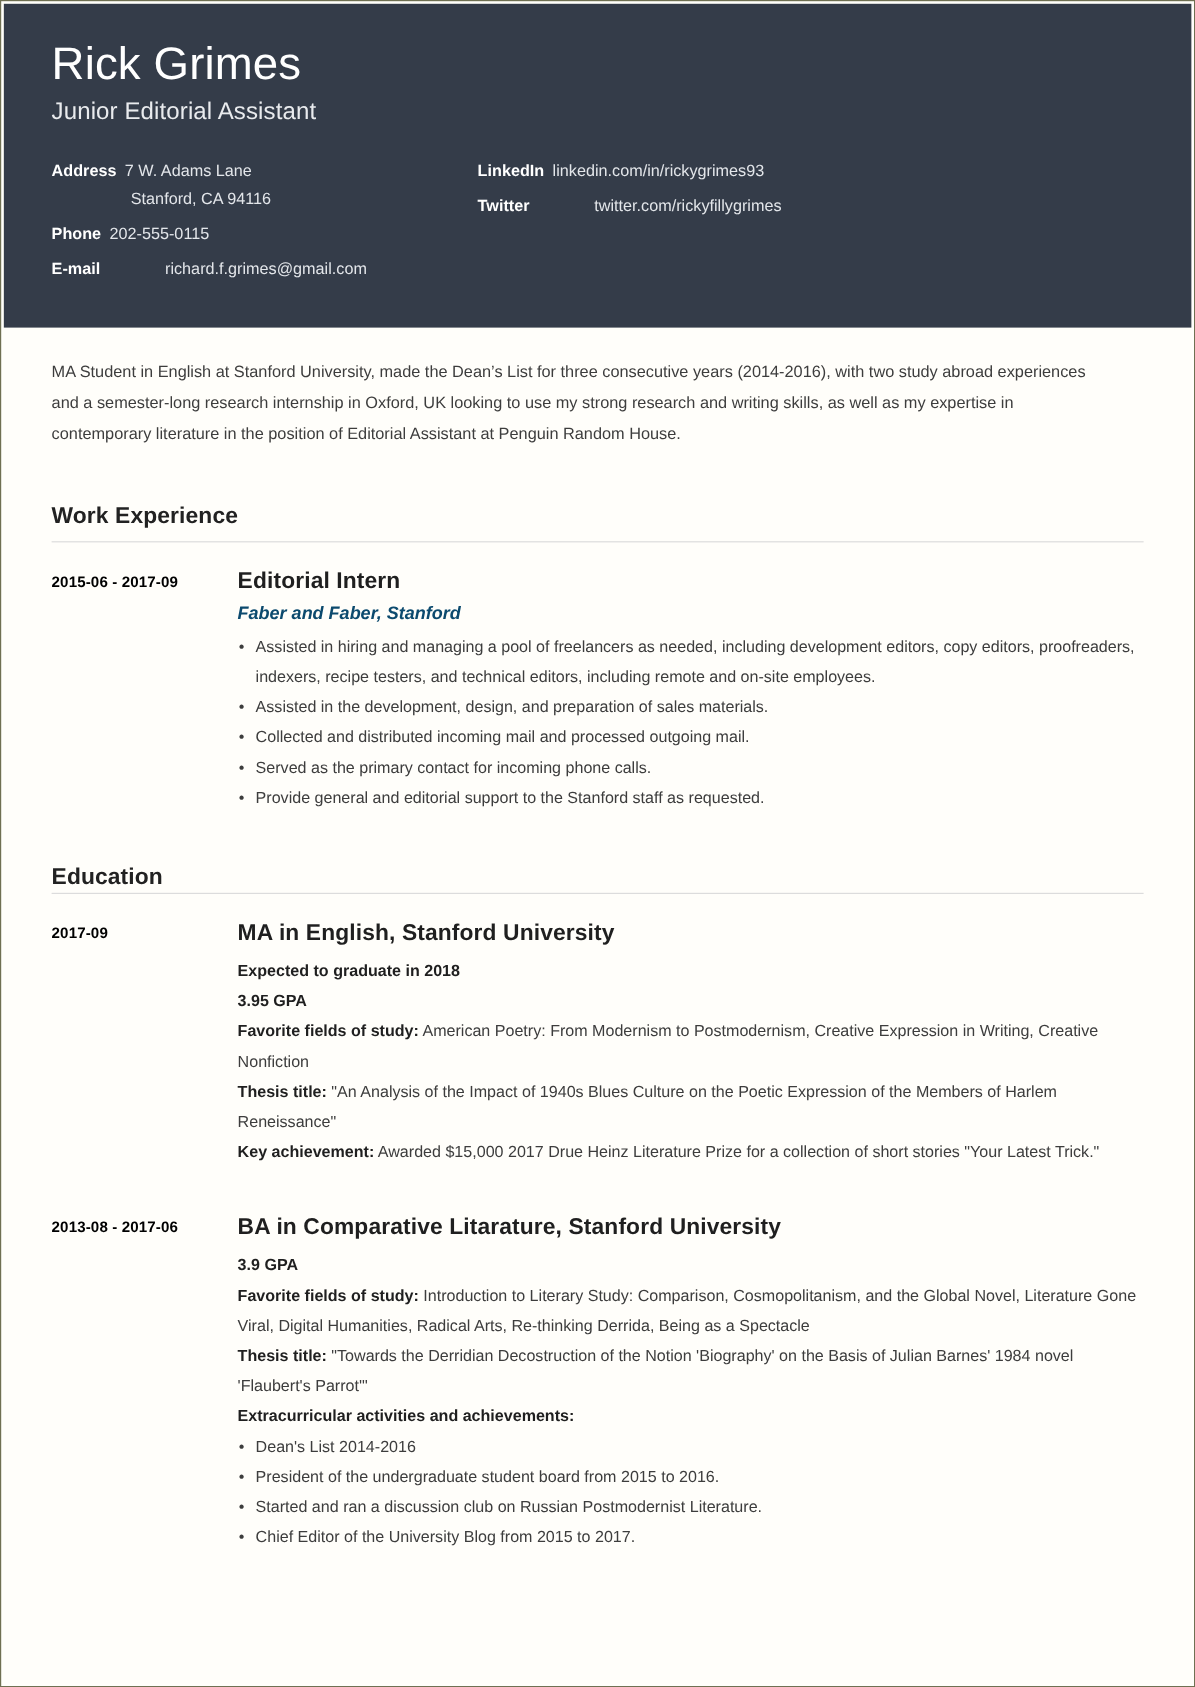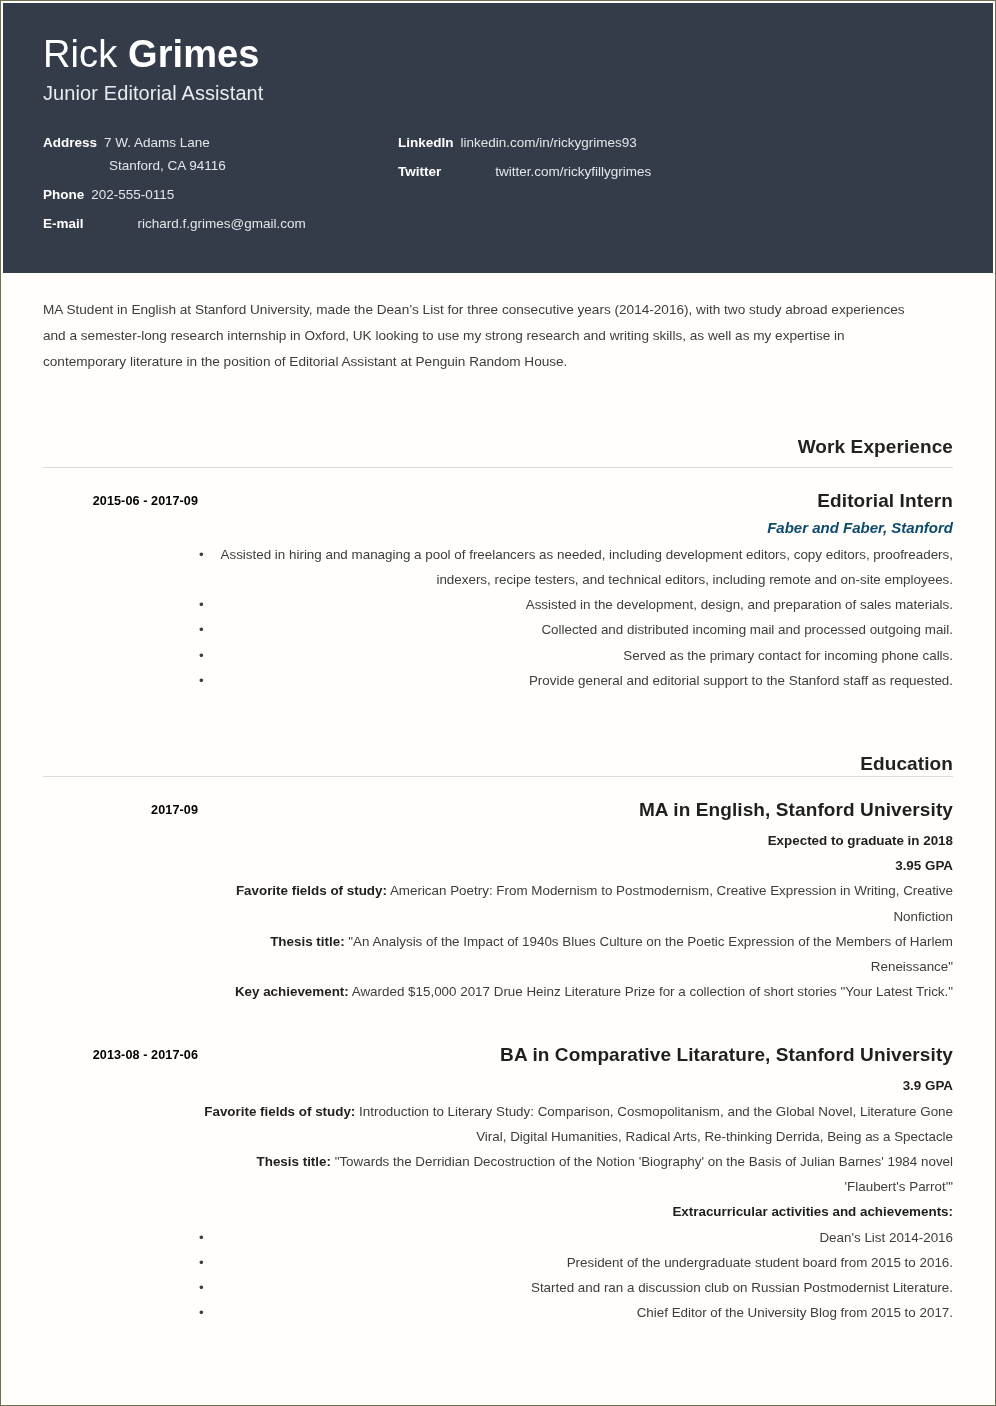--- a/index.html
+++ b/index.html
@@ -39,21 +39,21 @@
   }
   .name-line {
     font-size: 38px;
     line-height: 1.12;
     font-weight: 300;
     letter-spacing: 0.1px;
     margin: 0 0 6px 0;
     color: #ffffff;
   }
   .name-first { font-weight: 300; }
-  .name-last  { font-weight: 700; text-align: center; }
+  .name-last  { font-weight: 400; text-align: center; }
   .job-title {
     font-size: 20px;
     font-weight: 400;
     color: #e9ebee;
     margin: 0 0 30px 0;
     letter-spacing: 0.1px;
   }
   .contact-grid {
     display: flex;
     gap: 0;
@@ -91,21 +91,21 @@
     box-sizing: border-box;
   }
   .summary {
     font-size: 13.6px;
     line-height: 1.93;
     color: #3d3d3d;
     margin: 24px 0 0 0;
     max-width: 880px;
   }
 
-  .section { margin-top: 60px; text-align: right; }
+  .section { margin-top: 44px; }
   .section-title {
     font-size: 19px;
     font-weight: 700;
     color: #222222;
     margin: 0 0 0 0;
     padding-bottom: 9px;
     border-bottom: 1px solid #dcdcdc;
     letter-spacing: 0.1px;
   }
   .section-title.tight { padding-bottom: 1px; }

